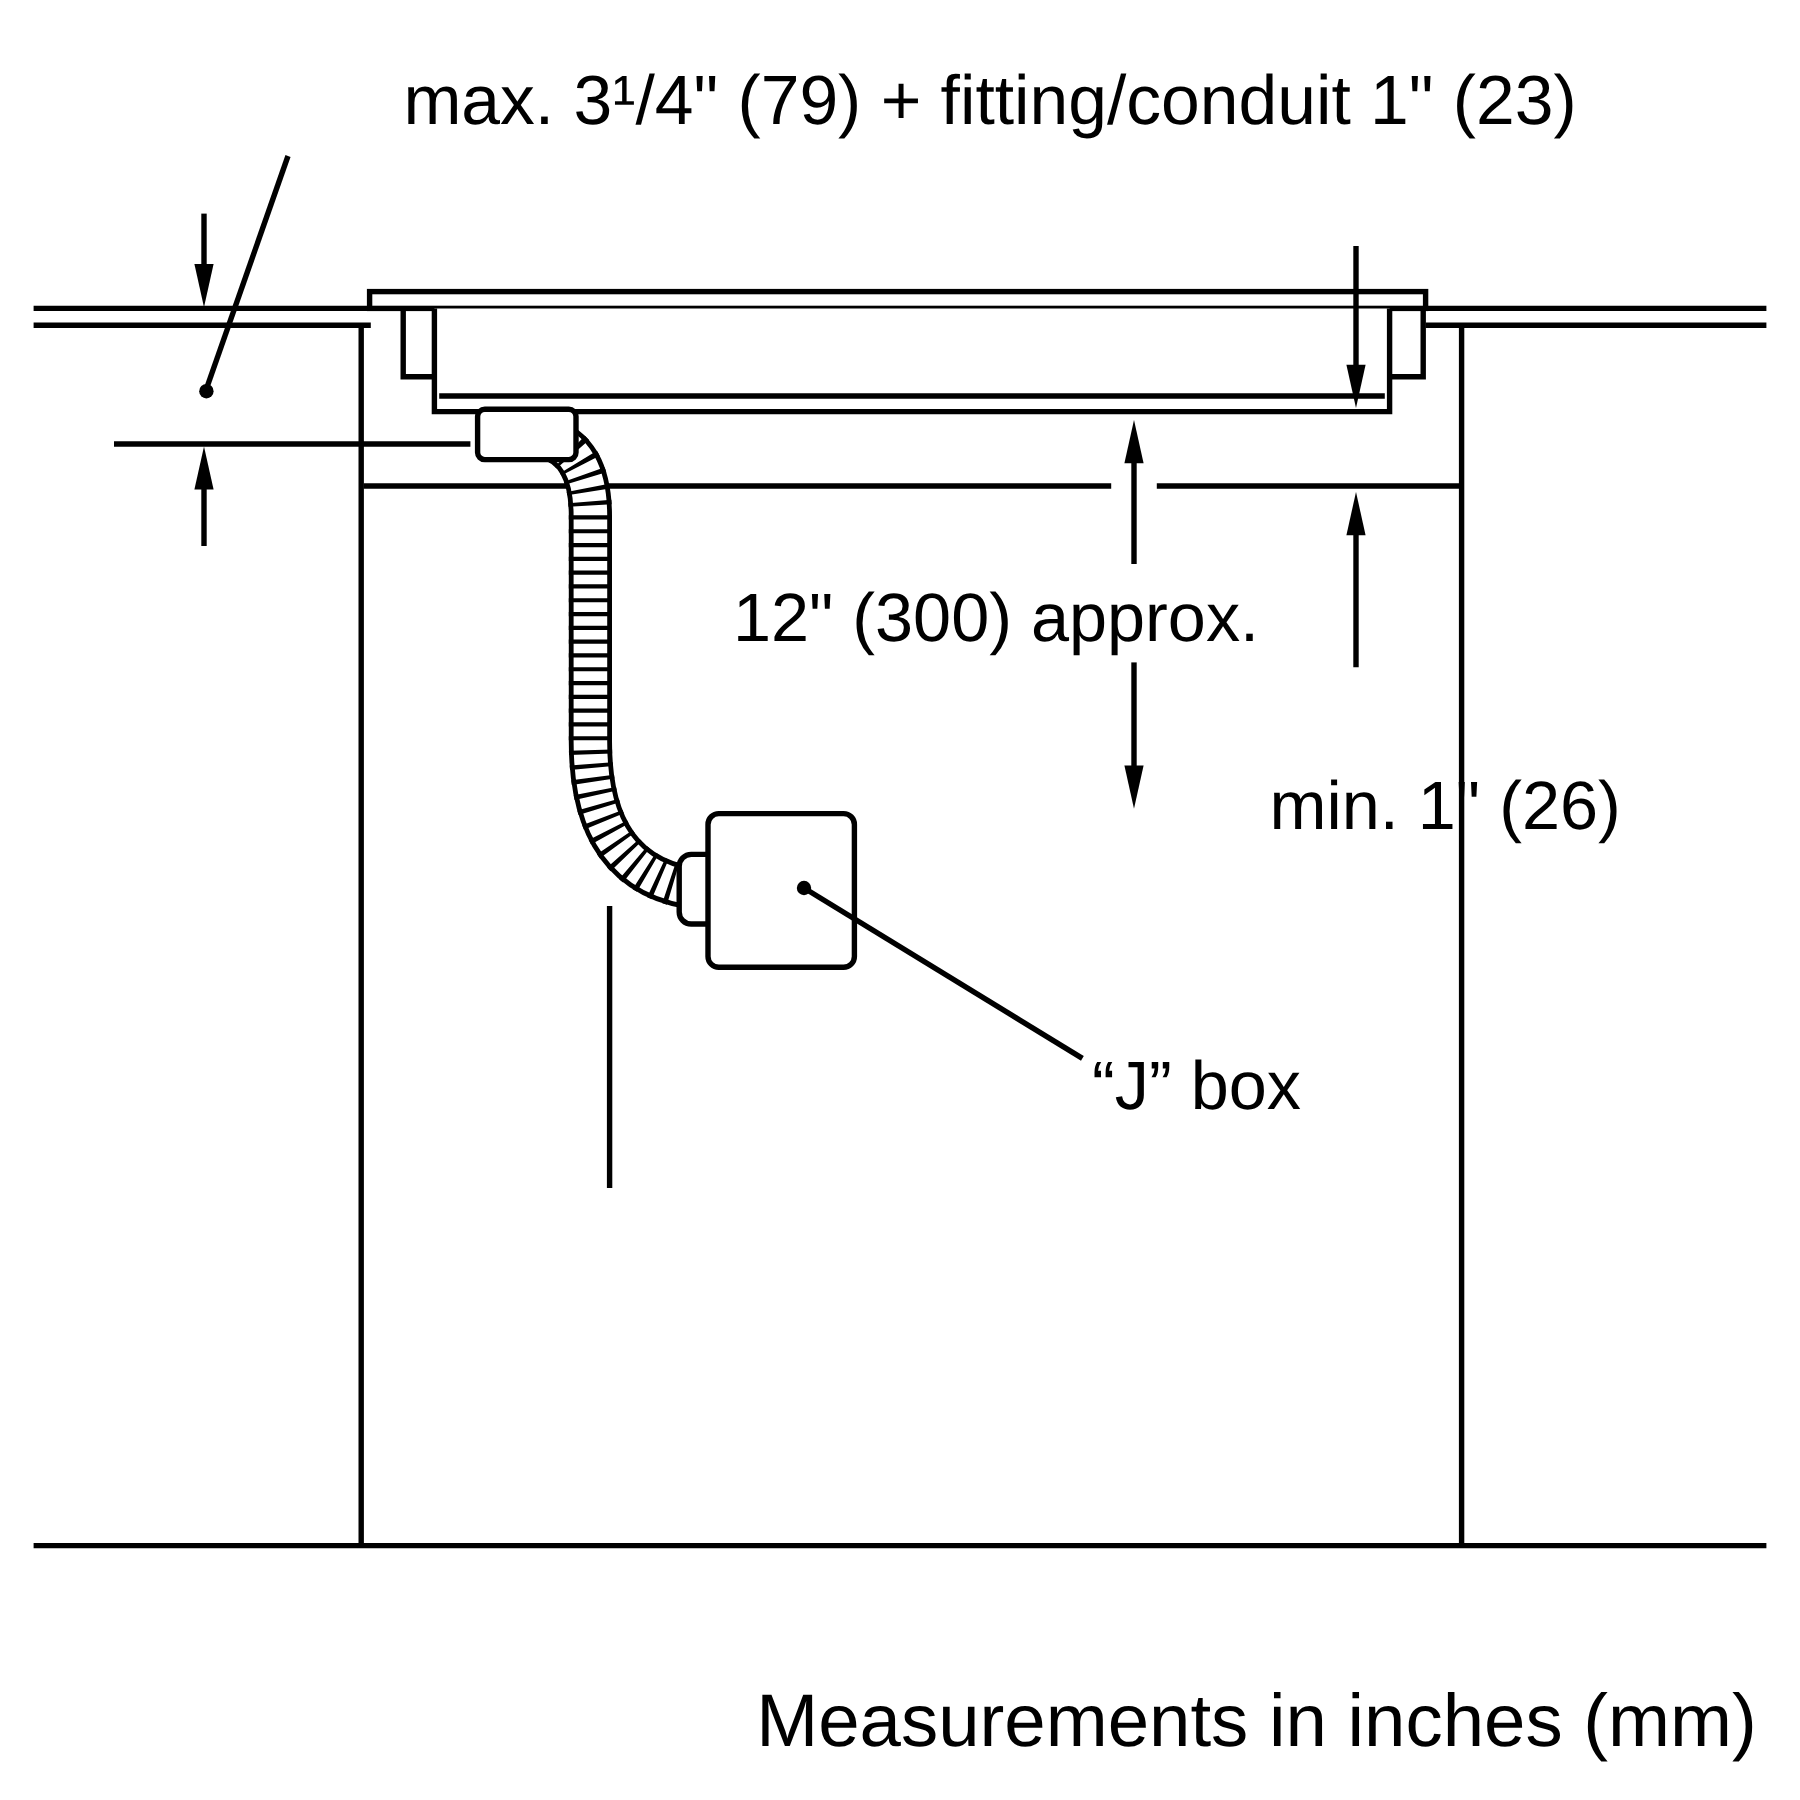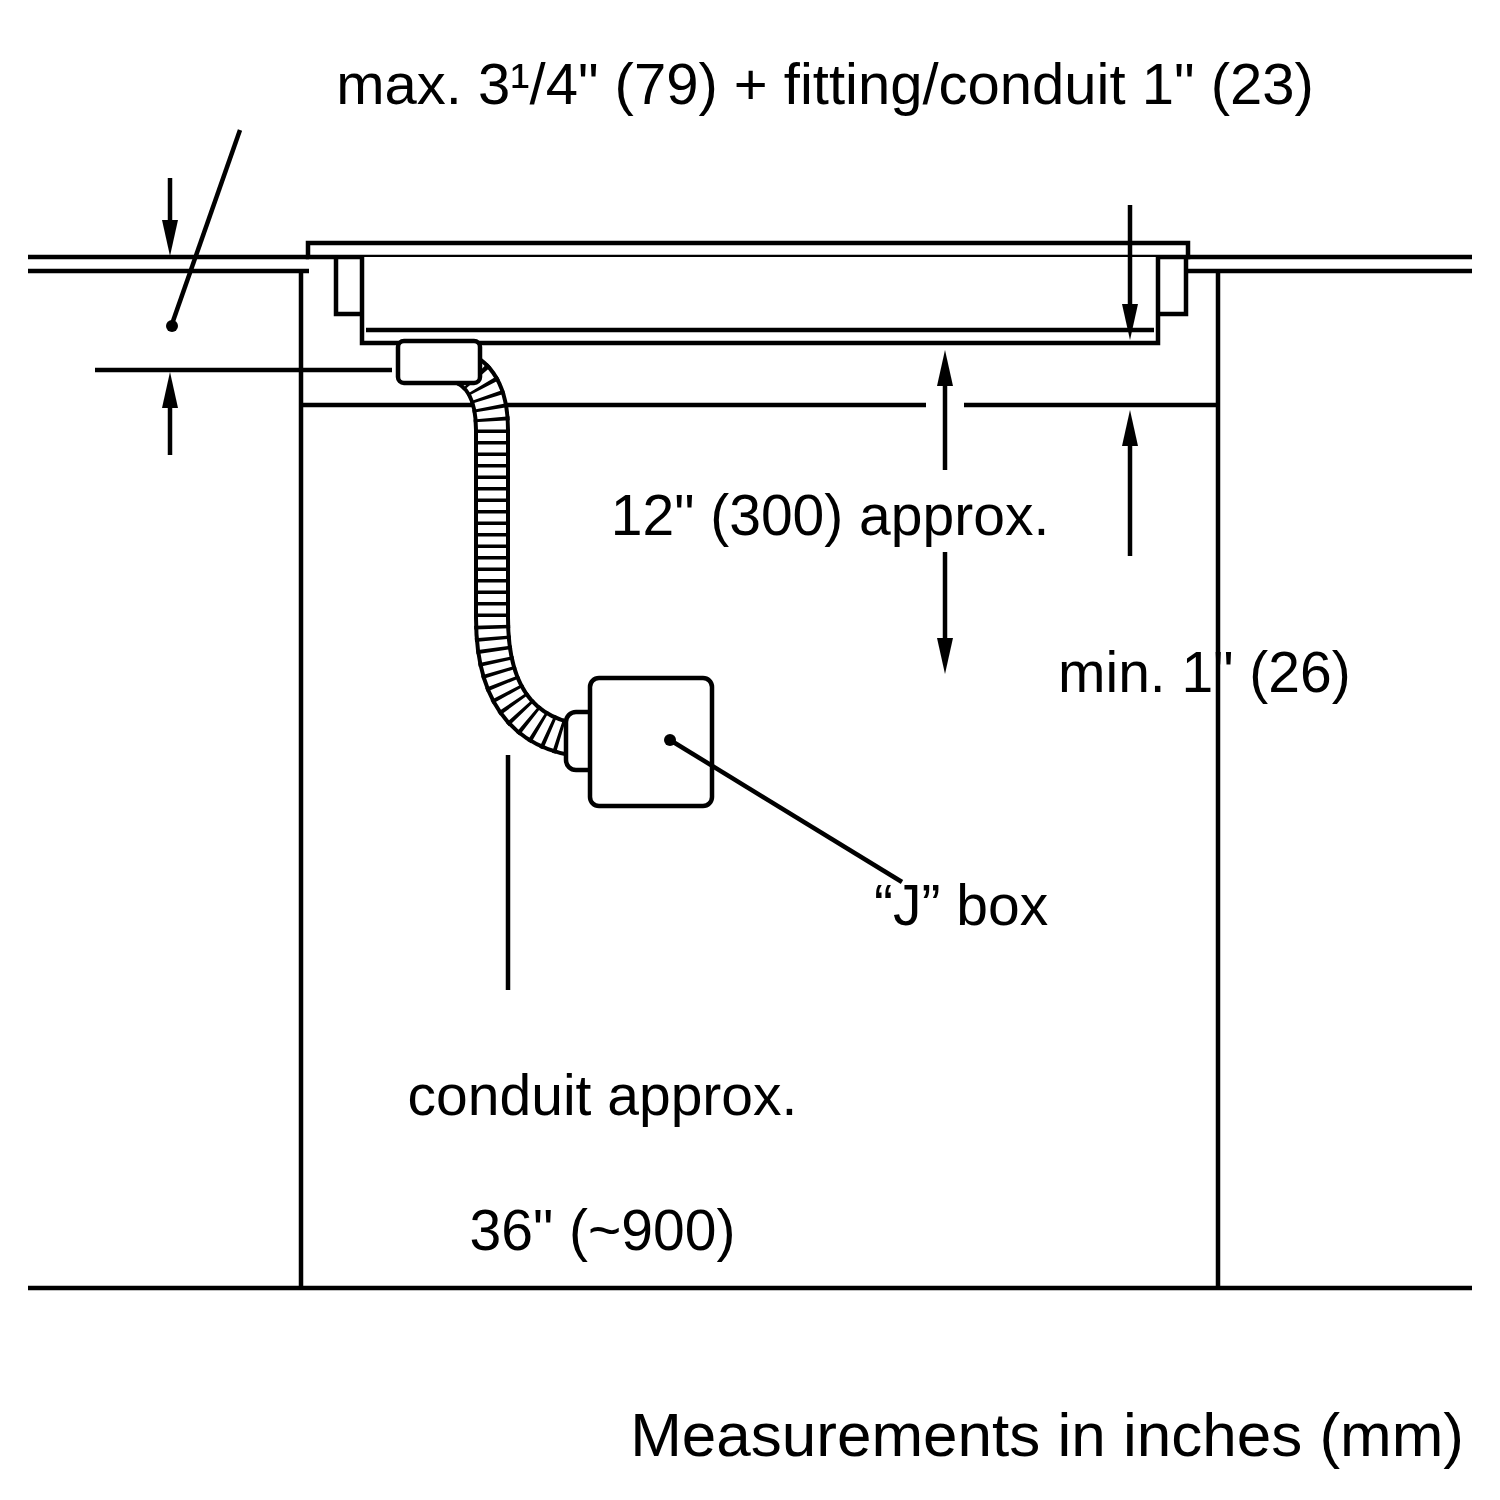--- a/index.html
+++ b/index.html
@@ -107,22 +107,18 @@
   </svg>
 
   <div class="lbl fs58 center" style="top:50px; left:235px; width:1180px;">max. 3¹/4" (79) + fitting/conduit 1" (23)</div>
 
   <div class="lbl fs57 center" style="top:482px; left:555px; width:550px;">12" (300) approx.</div>
 
   <div class="lbl fs57" style="top:572px; left:1058px;">
     <div>min. 1" (26)</div>
   </div>
 
-  <div class="lbl fs57" style="top:872px; left:874px;">“J” box</div>
+  <div class="lbl fs57" style="top:872px; left:910px;">“J” box</div>
 
-  <div class="lbl fs57 center" style="top:995px; left:360px; width:485px;">
-    <div>conduit approx.</div>
-    <div>36" (~900)</div>
-  </div>
 
   <div class="lbl fs62" style="top:1398px; right:36px;">Measurements in inches (mm)</div>
 
 </div>
 
 </body></html>

